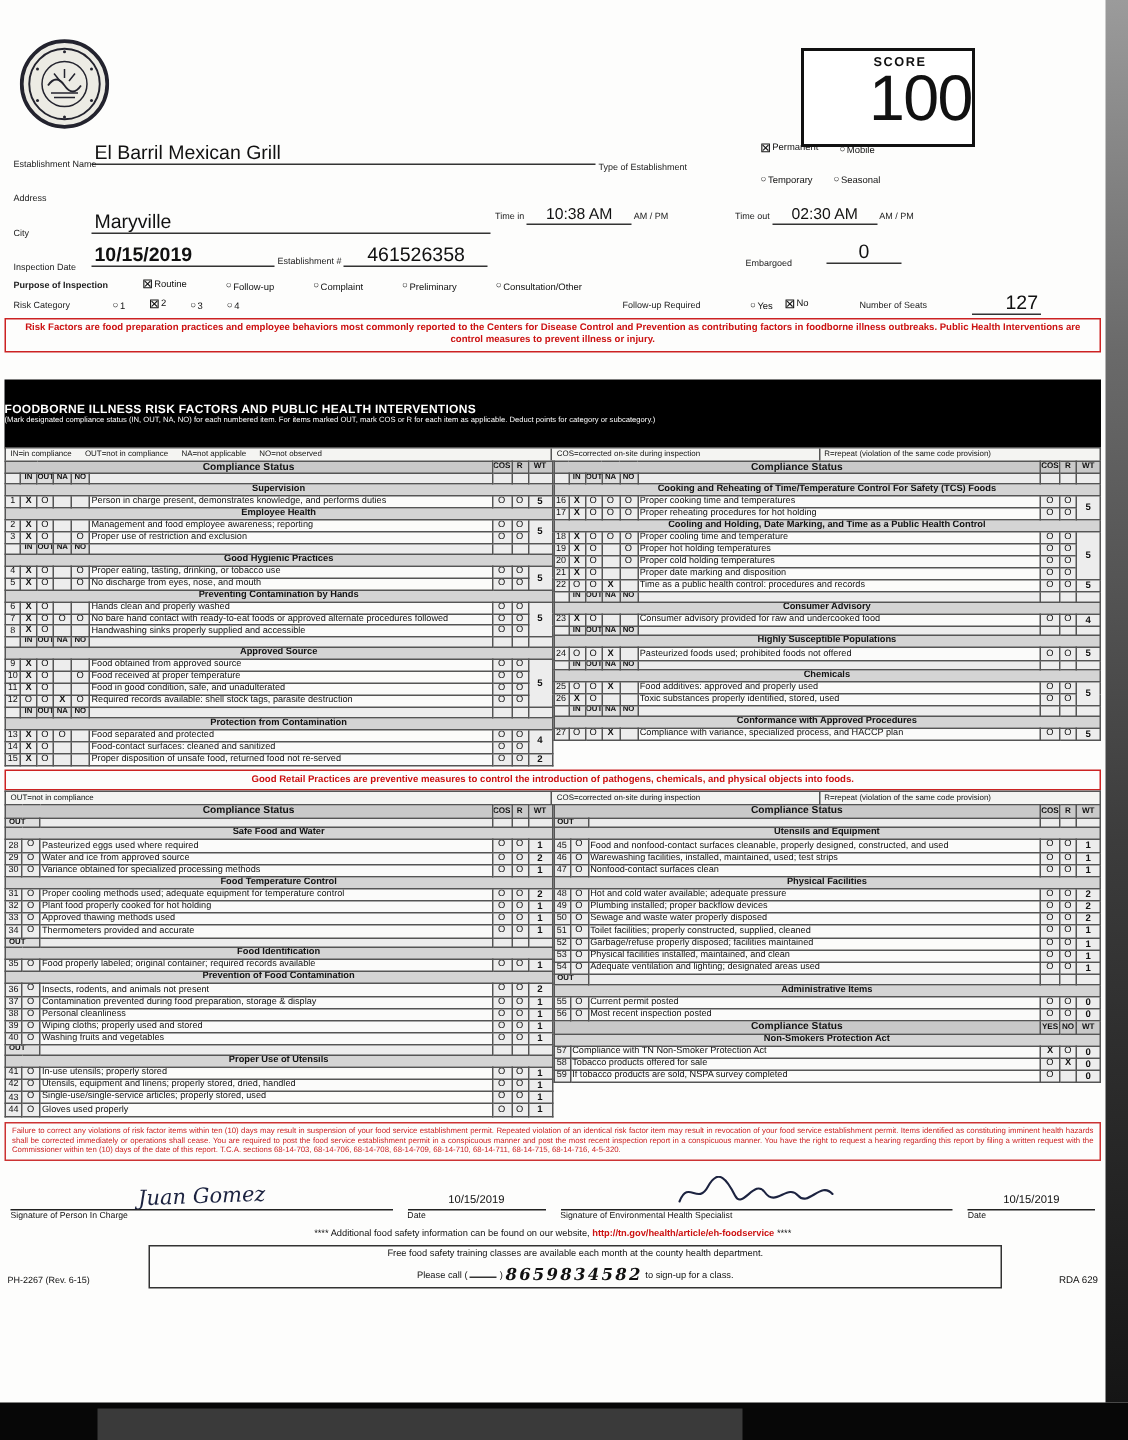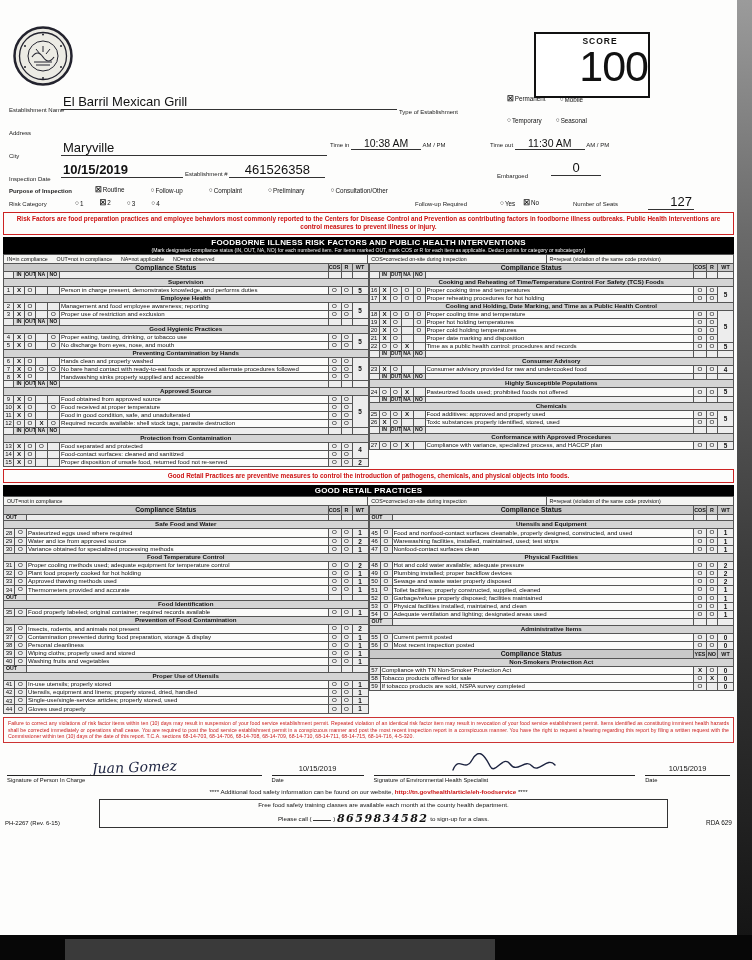--- a/index.html
+++ b/index.html
@@ -58,21 +58,21 @@
   .f-seats-v{left:645px;top:100px;width:42px;text-align:right;}
   .opt{display:inline-flex;align-items:center;gap:1px;font-size:6.3px;margin-right:14px;}
   .f-purp-o .opt{margin-right:26px;}
   .f-risk-o .opt{margin-right:16px;}
   .f-fu-o .opt{margin-right:8px;}
   .omk{font-size:6.5px;line-height:1;}
   .mx,.omk.mx{font-weight:bold;font-size:7.6px;}
   
   .banner-red{border:1.5px solid #c22;color:#c11;font-weight:bold;text-align:center;
               font-size:6.4px;line-height:1.3;padding:2px 8px;margin-top:2px;}
-  .banner-black{background:#000;color:#fff;text-align:center;padding:1px 0;margin-top:2px;}
+  .banner-black{background:#000;color:#fff;padding:15px 0;margin-top:18px;}
   .bb-t{font-size:8px;font-weight:bold;letter-spacing:.2px;}
   .bb-st{font-size:5.1px;}
   .legend{display:flex;border:1px solid #555;border-bottom:none;font-size:5.3px;background:#f4f4f2;}
   .legend>div{padding:1px 3px;border-right:1px solid #555;white-space:pre-wrap;}
   .legend .la{width:49%;} .legend .lb{width:23.5%;} .legend .lc{flex:1;border-right:none;}
   
   .tblwrap{display:flex;align-items:flex-start;}
   table.frm{border-collapse:collapse;table-layout:fixed;width:50%;font-size:6.2px;line-height:1.12;}
   .frm td{border:1px solid #555;padding:0 1px;vertical-align:middle;overflow:hidden;}
   .frm .th1{background:#c9c9c9;font-weight:bold;text-align:center;font-size:6.8px;}
@@ -162,21 +162,21 @@
 
       <span class="val underl f-city">Maryville</span>
       <span class="lab f-city-l">City</span>
       <span class="f-tin">
         <span class="lab">Time in</span>
         <span class="bigval underl tval">10:38 AM</span>
         <span class="lab">AM / PM</span>
       </span>
       <span class="f-tout">
         <span class="lab">Time out</span>
-        <span class="bigval underl tval">11:30 AM</span>
+        <span class="bigval underl tval">02:30 AM</span>
         <span class="lab">AM / PM</span>
       </span>
 
       <span class="val underl f-date">10/15/2019</span>
       <span class="lab f-date-l">Inspection Date</span>
       <span class="f-est">
         <span class="lab">Establishment #</span>
         <span class="val underl estval">461526358</span>
       </span>
       <span class="lab f-emb-l">Embargoed</span>
@@ -694,23 +694,20 @@
               <td class="dsc">Compliance with variance, specialized process, and HACCP plan</td>
               <td class="mc">O</td>
               <td class="mc">O</td>
               <td class="wt">5</td>
             </tr>
           </tbody>
         </table>
     </div>
 
     <div class="banner-red">Good Retail Practices are preventive measures to control the introduction of pathogens, chemicals, and physical objects into foods.</div>
-    <div class="banner-black">
-      <div class="bb-t">GOOD RETAIL PRACTICES</div>
-    </div>
     <div class="legend">
       <div class="la">OUT=not in compliance</div>
       <div class="lb">COS=corrected on-site during inspection</div>
       <div class="lc">R=repeat (violation of the same code provision)</div>
     </div>
     <div class="tblwrap">
       <table class="frm">
           <colgroup>
             <col style="width: 11px;">
             <col style="width: 12px;">

